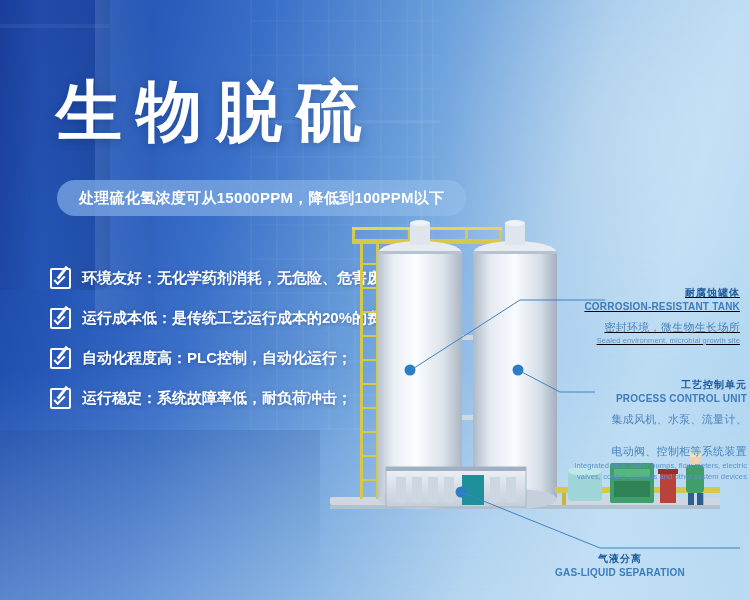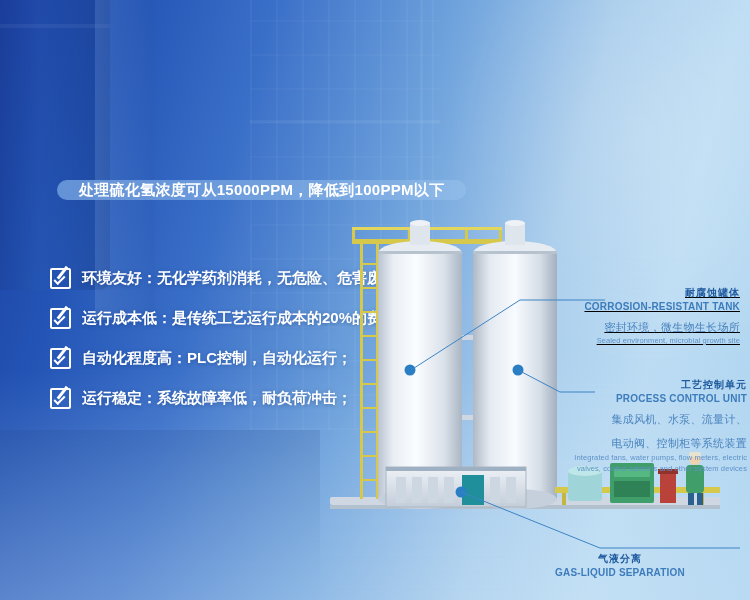--- a/index.html
+++ b/index.html
@@ -51,21 +51,21 @@
   
   .headline{
     position:absolute;left:56px;top:78px;
     font-size:66px;line-height:1;font-weight:bold;color:#ffffff;
     letter-spacing:14px;
     text-shadow:0 2px 10px rgba(10,35,95,.35);
     white-space:nowrap;
   }
   
   .pill{
-    position:absolute;left:57px;top:180px;height:20px;
+    position:absolute;left:57px;top:180px;height:36px;
     display:flex;align-items:center;
     padding:0 22px;border-radius:18px;
     background:linear-gradient(90deg,rgba(112,158,222,.85),rgba(150,192,236,.62));
     color:#ffffff;font-size:15px;font-weight:bold;white-space:nowrap;
     letter-spacing:.3px;
     justify-content:flex-end;
   }
   
   .bullets{position:absolute;left:50px;top:258px;width:420px;}
   .bullet{
@@ -115,20 +115,21 @@
     <div class="tankA"></div>
     <div class="tankB"></div>
     <div class="structure"></div>
     <div class="hazeR"></div>
     <div class="darkleft"></div>
     <div class="lowerband"></div>
     <div class="pipe" style="left:420px;top:0;width:3px;height:430px;"></div>
     <div class="pipe" style="left:250px;top:120px;width:190px;height:3px;"></div>
   </div>
 
+  <div class="headline">生物脱硫</div>
 
   <div class="pill">
     <span>处理硫化氢浓度可从15000PPM，降低到100PPM以下</span>
   </div>
 
   <div class="bullets">
     <div class="bullet">
       <span class="chk"></span>
       <span>环境友好：无化学药剂消耗，无危险、危害废弃物排放；</span>
     </div>
@@ -267,21 +268,21 @@
     <div class="cn">耐腐蚀罐体</div>
     <div class="en">CORROSION-RESISTANT TANK</div>
     <div class="cn-sub">密封环境，微生物生长场所</div>
     <div class="en-sub">Sealed environment, microbial growth site</div>
   </div>
 
   <div class="callout" style="right:3px;top:378px;width:200px;">
     <div class="cn">工艺控制单元</div>
     <div class="en">PROCESS CONTROL UNIT</div>
     <div class="cn-sub">集成风机、水泵、流量计、</div>
-    <div class="cn-sub" style="margin-top:8px">电动阀、控制柜等系统装置</div>
+    <div class="cn-sub" style="margin-top:16px">电动阀、控制柜等系统装置</div>
     <div class="en-sub">Integrated fans, water pumps, flow meters, electric</div>
     <div class="en-sub">valves, control cabinets and other system devices</div>
   </div>
 
   <div class="callout bottom" style="left:540px;top:552px;width:160px;">
     <div class="cn">气液分离</div>
     <div class="en">GAS-LIQUID SEPARATION</div>
   </div>
 
 </div>

